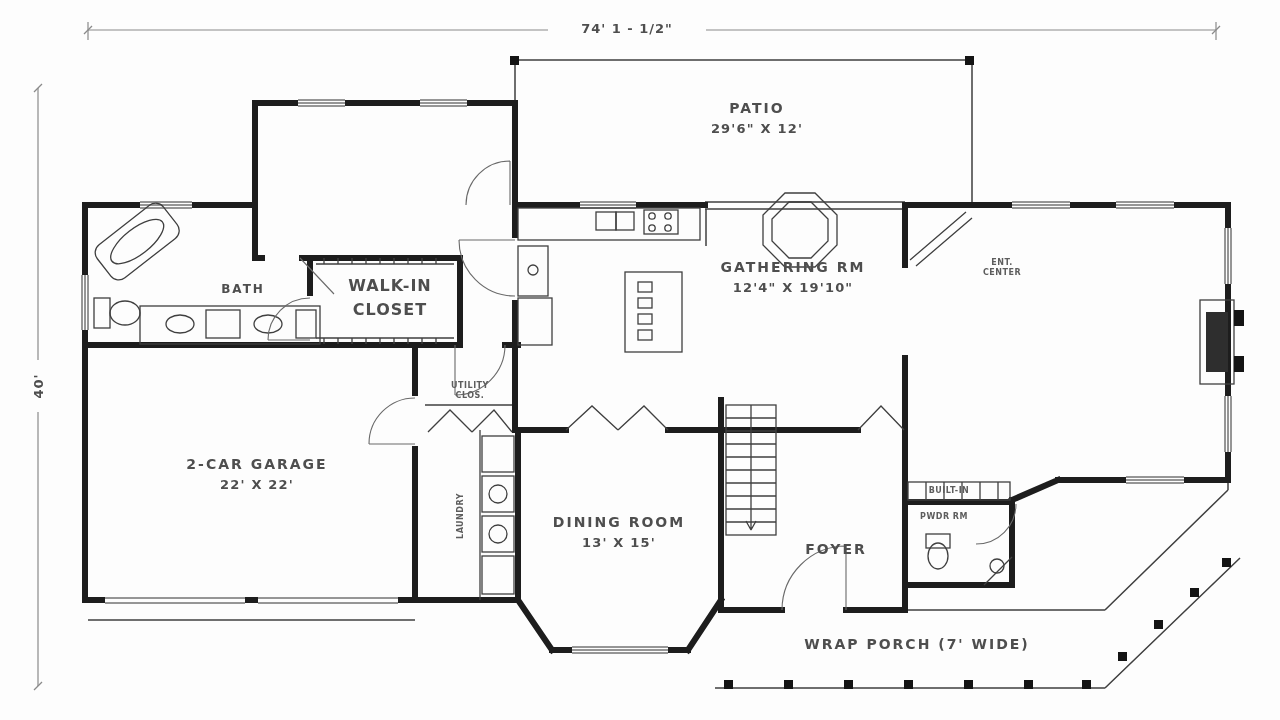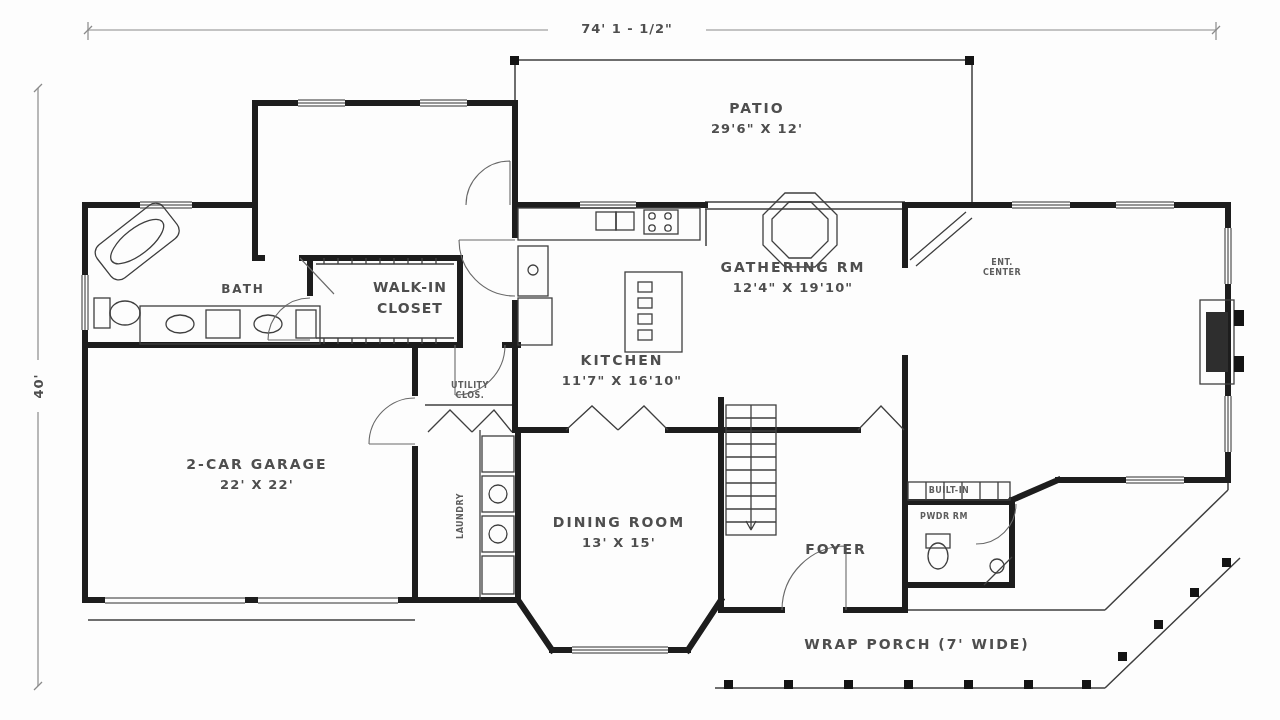--- a/index.html
+++ b/index.html
@@ -212,36 +212,32 @@
       <span>40'</span>
     </div>
 
     <div class="lbl" style="left:757px;top:118px;">
       <div>PATIO</div>
       <div class="dims">29'6" X 12'</div>
     </div>
     <div class="lbl" style="left:243px;top:289px;font-size:12px;">
       <div>BATH</div>
     </div>
-    <div class="lbl" style="left:410px;top:298px;font-size:14px;letter-spacing:1px;">
+    <div class="lbl" style="left:390px;top:298px;font-size:16px;letter-spacing:1px;">
       <div>WALK-IN</div>
       <div>CLOSET</div>
     </div>
     <div class="lbl" style="left:793px;top:277px;">
       <div>GATHERING RM</div>
       <div class="dims">12'4" X 19'10"</div>
     </div>
     <div class="lbl sm" style="left:1002px;top:268px;">
       <div>ENT.</div>
       <div>CENTER</div>
     </div>
-    <div class="lbl" style="left:622px;top:370px;">
-      <div>KITCHEN</div>
-      <div class="dims">11'7" X 16'10"</div>
-    </div>
     <div class="lbl" style="left:257px;top:474px;">
       <div>2-CAR GARAGE</div>
       <div class="dims">22' X 22'</div>
     </div>
     <div class="lbl sm" style="left:470px;top:391px;">
       <div>UTILITY</div>
       <div>CLOS.</div>
     </div>
     <div class="lbl sm rot" style="left:461px;top:516px;">
       <div>LAUNDRY</div>

